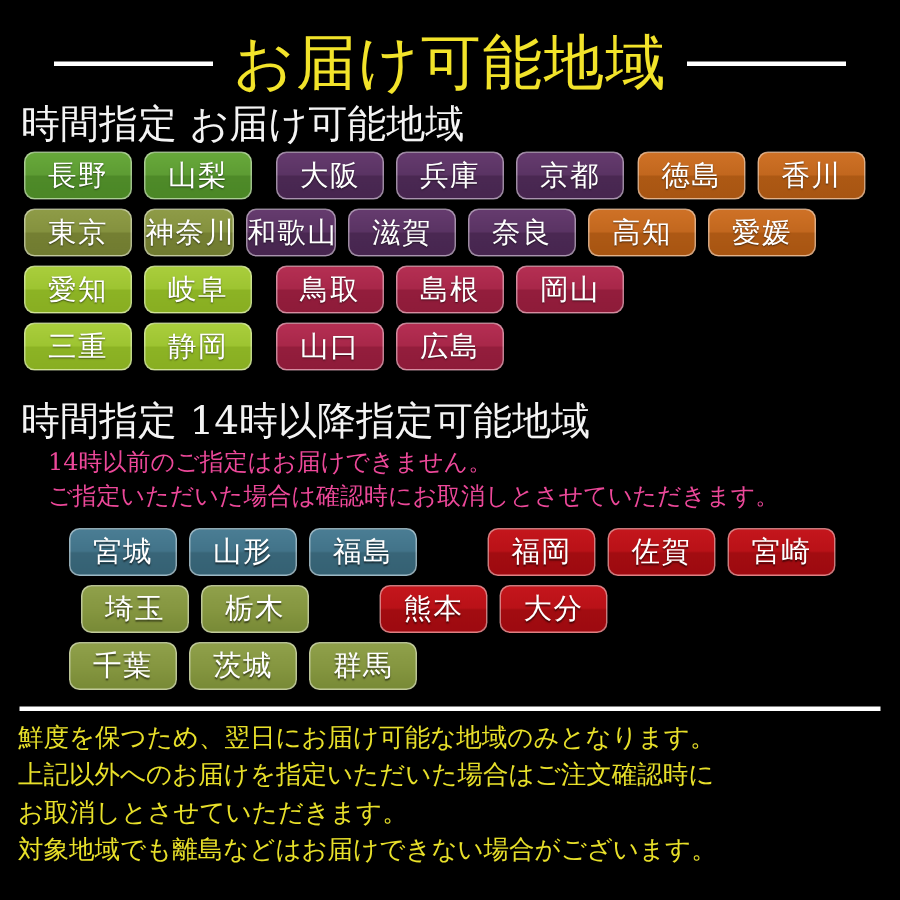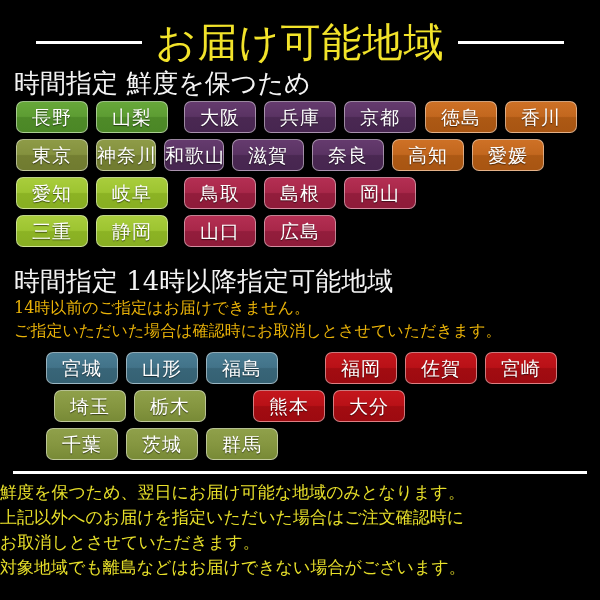--- a/index.html
+++ b/index.html
@@ -53,22 +53,22 @@
     font-size: 26px;
     line-height: 30px;
     color: #f4f4f4;
     padding-left: 14px;
     white-space: nowrap;
     font-family: "DejaVu Serif", "Liberation Serif", serif;
   }
   .section-note {
     font-size: 16px;
     line-height: 23px;
-    color: #eab308;
-    padding-left: 14px;
+    color: #ec4899;
+    padding-left: 32px;
     white-space: nowrap;
   }
 
   
   .tag-rows {
     position: relative;
   }
   .tag-row {
     display: flex;
     align-items: center;
@@ -106,20 +106,21 @@
   .c-moss    { background: linear-gradient(to bottom, #8fa04a 0%, #859640 52%, #788a36 100%); }
 
   
   .footer-rule {
     width: 574px;
     height: 3px;
     background: #ffffff;
     margin: 0 auto;
   }
   .footer-text {
+    padding-left: 12px;
     padding-top: 6px;
   }
   .footer-line {
     font-size: 17px;
     line-height: 25px;
     color: #e8e02a;
     white-space: nowrap;
     font-family: "DejaVu Serif", "Liberation Serif", serif;
   }
 </style>
@@ -128,21 +129,21 @@
 
 <div id="page">
 
   <div class="title-row">
     <span class="title-rule"></span>
     <span class="main-title">お届け可能地域</span>
     <span class="title-rule"></span>
   </div>
 
   <div>
-    <div class="section-heading">時間指定 鮮度を保つため</div>
+    <div class="section-heading">時間指定 お届け可能地域</div>
     <div class="tag-rows" id="s1-rows">
         <div class="tag-row">
           <span class="spacer-gap" style="width: 16px;"></span>
           <div class="tag w72 c-green">長野</div>
           <span class="spacer-gap" style="width: 8px;"></span>
           <div class="tag w72 c-green">山梨</div>
           <span class="spacer-gap" style="width: 8px;"></span>
           <span class="spacer-gap" style="width: 8px;"></span>
           <div class="tag w72 c-purple">大阪</div>
           <span class="spacer-gap" style="width: 8px;"></span>

